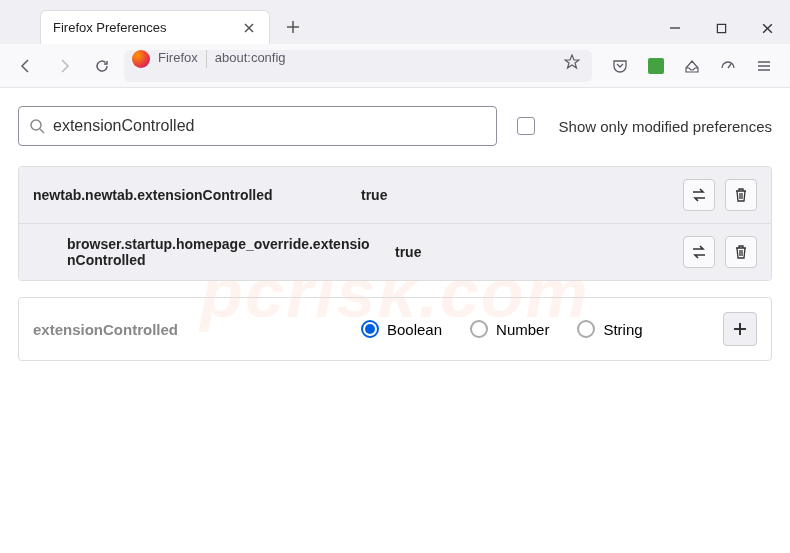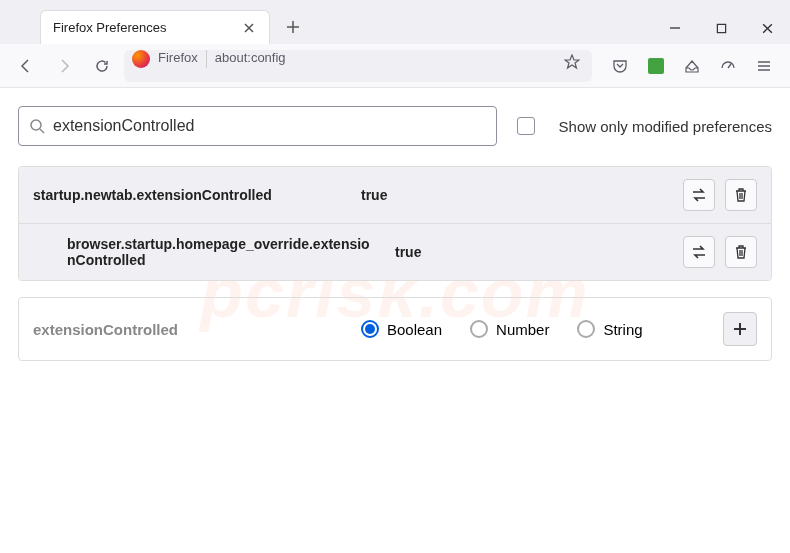--- a/index.html
+++ b/index.html
@@ -161,21 +161,21 @@
         <input type="text" value="extensionControlled" placeholder="Search preference name" style="">
       </div>
       <label class="check-row">
         <span class="checkbox"></span>
         <span>Show only modified preferences</span>
       </label>
     </div>
 
     <div class="pref-list">
       <div class="pref-row">
-        <div class="pref-name">startup.newtab.extensionControlled</div>
+        <div class="pref-name">newtab.newtab.extensionControlled</div>
         <div class="pref-val">true</div>
         <div class="row-btns">
           <div class="row-btn">
               <svg width="18" height="14" viewBox="0 0 18 14">
                 <path d="M3 4 H13 L10 1 M15 10 H5 L8 13" stroke="currentColor" stroke-width="1.6" fill="none"></path>
               </svg>
             </div>
           <div class="row-btn">
               <svg width="14" height="16" viewBox="0 0 14 16">
                 <path d="M2 4 H12 M5 4 V2 H9 V4 M3 4 L4 14 H10 L11 4 M6 6 V12 M8 6 V12" stroke="currentColor" stroke-width="1.3" fill="none"></path>

